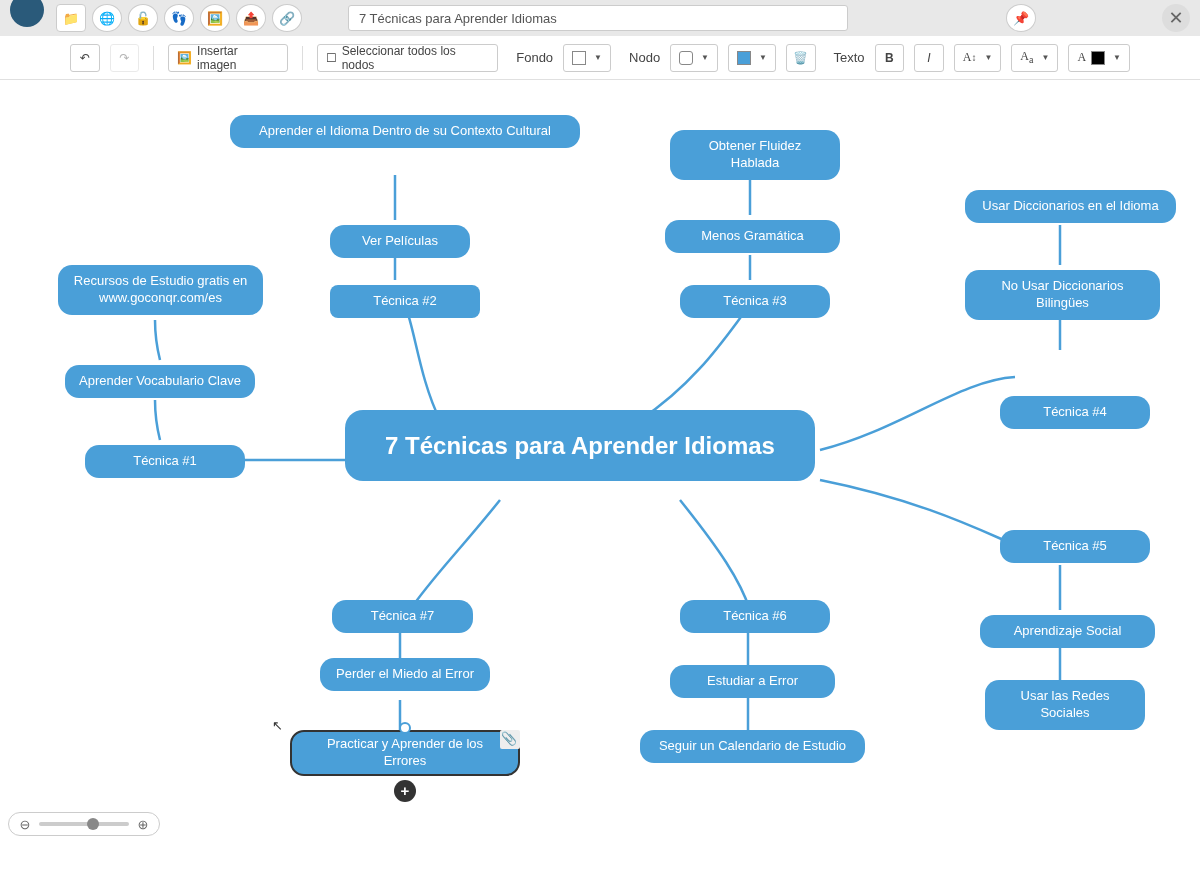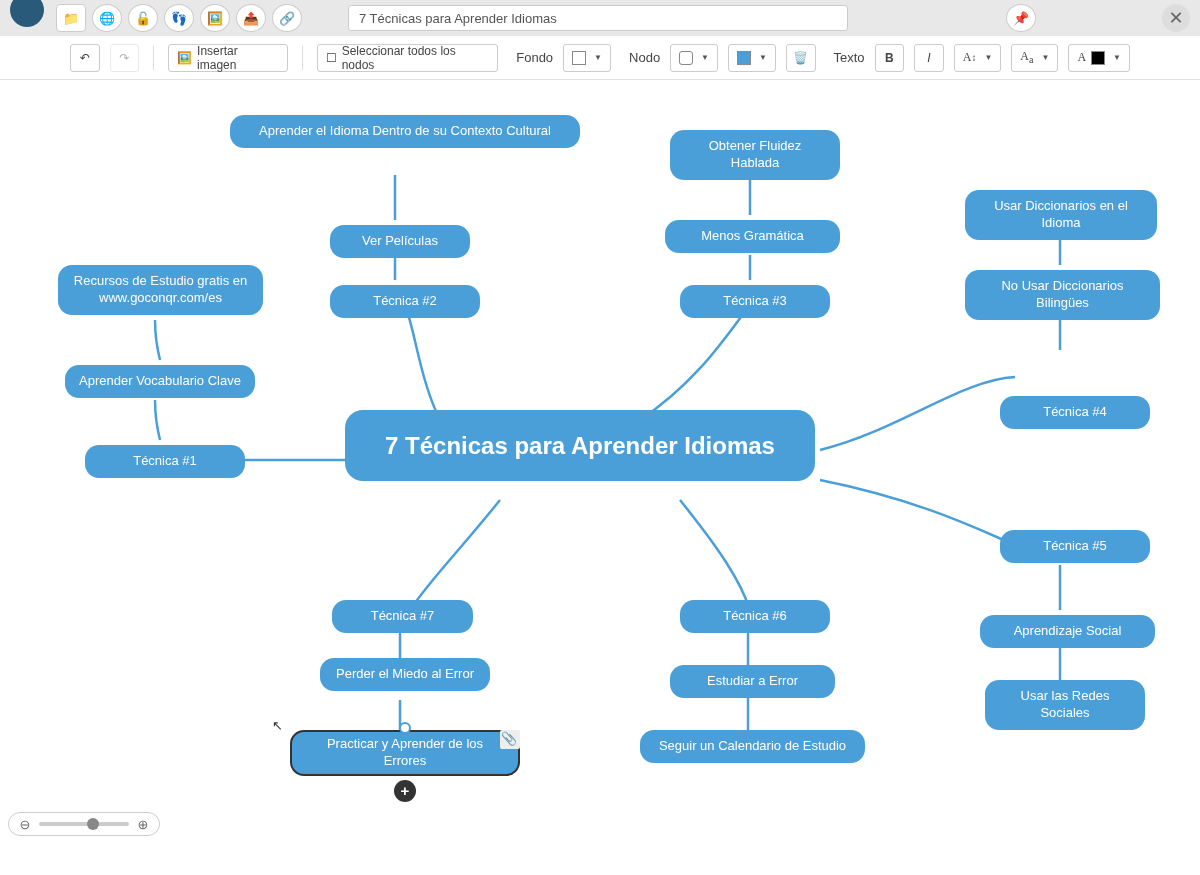--- a/index.html
+++ b/index.html
@@ -141,31 +141,31 @@
     <path d="M 400 548 C 400 570, 400 580, 400 590"></path>
     <path d="M 400 620 C 400 640, 400 650, 400 660"></path>
   </svg>
 
   <div class="node central" style="left:345px; top:330px; width:470px; background:#4a9fd8; color:#fff;">7 Técnicas para Aprender Idiomas</div>
 
   <div class="node" style="left:85px; top:365px; width:160px;">Técnica #1</div>
   <div class="node" style="left:65px; top:285px; width:190px;">Aprender Vocabulario Clave</div>
   <div class="node" style="left:58px; top:185px; width:205px;">Recursos de Estudio gratis en www.goconqr.com/es</div>
 
-  <div class="node" style="left:330px; top:205px; width:150px;">Técnica #2</div>
+  <div class="node" style="left:330px; top:205px; width:150px;border-radius:8px;">Técnica #2</div>
   <div class="node" style="left:230px; top:35px; width:350px;">Aprender el Idioma Dentro de su Contexto Cultural</div>
   <div class="node" style="left:330px; top:145px; width:140px;">Ver Películas</div>
 
   <div class="node" style="left:680px; top:205px; width:150px;">Técnica #3</div>
   <div class="node" style="left:670px; top:50px; width:170px;">Obtener Fluidez Hablada</div>
   <div class="node" style="left:665px; top:140px; width:175px;">Menos Gramática</div>
 
   <div class="node" style="left:1000px; top:275px; width:150px;margin-top:41px;">Técnica #4</div>
   <div class="node" style="left:965px; top:190px; width:195px;">No Usar Diccionarios Bilingües</div>
-  <div class="node" style="left:965px; top:110px; width:192px;">Usar Diccionarios en el Idioma</div>
+  <div class="node" style="left:965px; top:110px; width:211px;">Usar Diccionarios en el Idioma</div>
 
   <div class="node" style="left:1000px; top:450px; width:150px;">Técnica #5</div>
   <div class="node" style="left:980px; top:535px; width:175px;">Aprendizaje Social</div>
   <div class="node" style="left:985px; top:600px; width:160px;">Usar las Redes Sociales</div>
 
   <div class="node" style="left:680px; top:520px; width:150px;">Técnica #6</div>
   <div class="node" style="left:670px; top:585px; width:165px;">Estudiar a Error</div>
   <div class="node" style="left:640px; top:650px; width:225px;">Seguir un Calendario de Estudio</div>
 
   <div class="node" style="left:332px; top:520px; width:141px;">Técnica #7</div>

